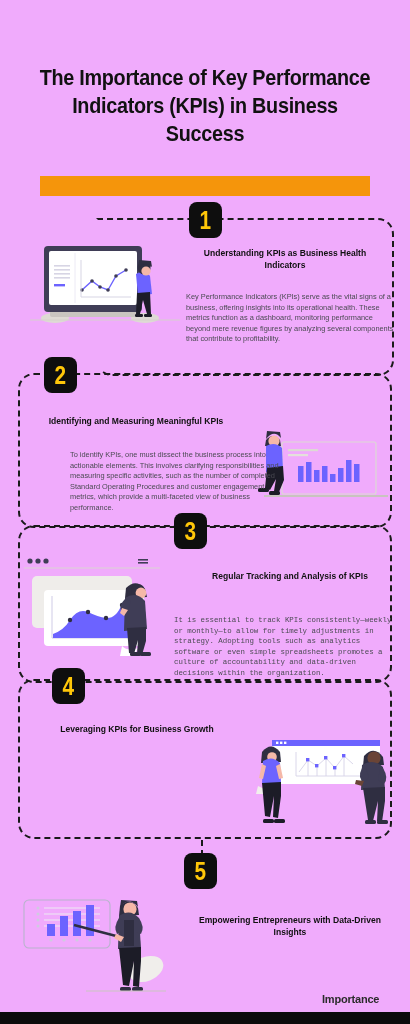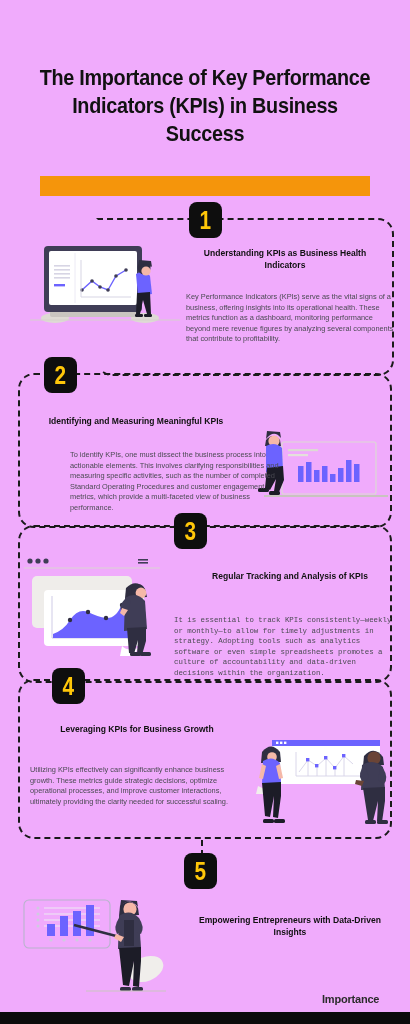--- a/index.html
+++ b/index.html
@@ -314,21 +314,20 @@
       <path d="M110 37 q11 -7 21 2 l2 22 -24 1 z" fill="#3F3D56"></path>
       <path d="M110 40 q-5 10 2 14 l5 -4 -3 -10 z" fill="#3F3D56"></path>
       <path d="M104 52 l8 1 l-2 5 -7 -2 z" fill="#6a4436"></path>
       <path d="M131 40 q6 10 1 16 l-6 -4 2 -11 z" fill="#3F3D56"></path>
       <path d="M111 60 l22 -1 l0 14 -3 21 -5 -1 1 -20 -5 20 -5 -1 z" fill="#2F2E41"></path>
       <rect x="113" y="92" width="11" height="4" rx="1.6" fill="#2F2E41"></rect>
       <rect x="125" y="92" width="11" height="4" rx="1.6" fill="#2F2E41"></rect>
     </svg>
   </div>
   <div class="sec-head head-4">Leveraging KPIs for Business Growth</div>
-  <div class="sec-body body-4">Utilizing KPIs effectively can significantly enhance business growth. These metrics guide strategic decisions, optimize operational processes, and improve customer interactions, ultimately providing the clarity needed for successful scaling.</div>
 
   <div class="illus ill-5">
     <svg viewBox="0 0 164 110" width="164" height="110">
       <rect x="8" y="8" width="86" height="48" rx="5" fill="none" stroke="#b8b4cc" stroke-width="1.1"></rect>
       <circle cx="22" cy="16" r="1.5" fill="#cfcbe0"></circle>
       <circle cx="22" cy="22" r="1.5" fill="#cfcbe0"></circle>
       <circle cx="22" cy="28" r="1.5" fill="#cfcbe0"></circle>
       <circle cx="22" cy="34" r="1.5" fill="#cfcbe0"></circle>
       <line x1="28" y1="16" x2="84" y2="16" stroke="#ecebf2" stroke-width="1.1"></line>
       <line x1="28" y1="22" x2="84" y2="22" stroke="#ecebf2" stroke-width="1.1"></line>

